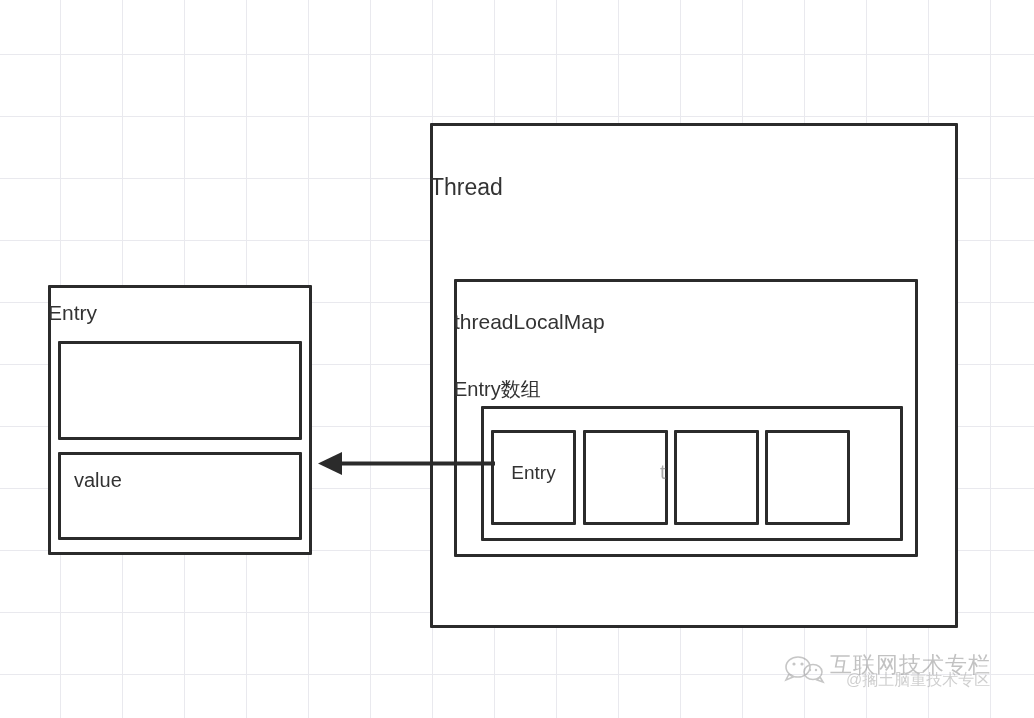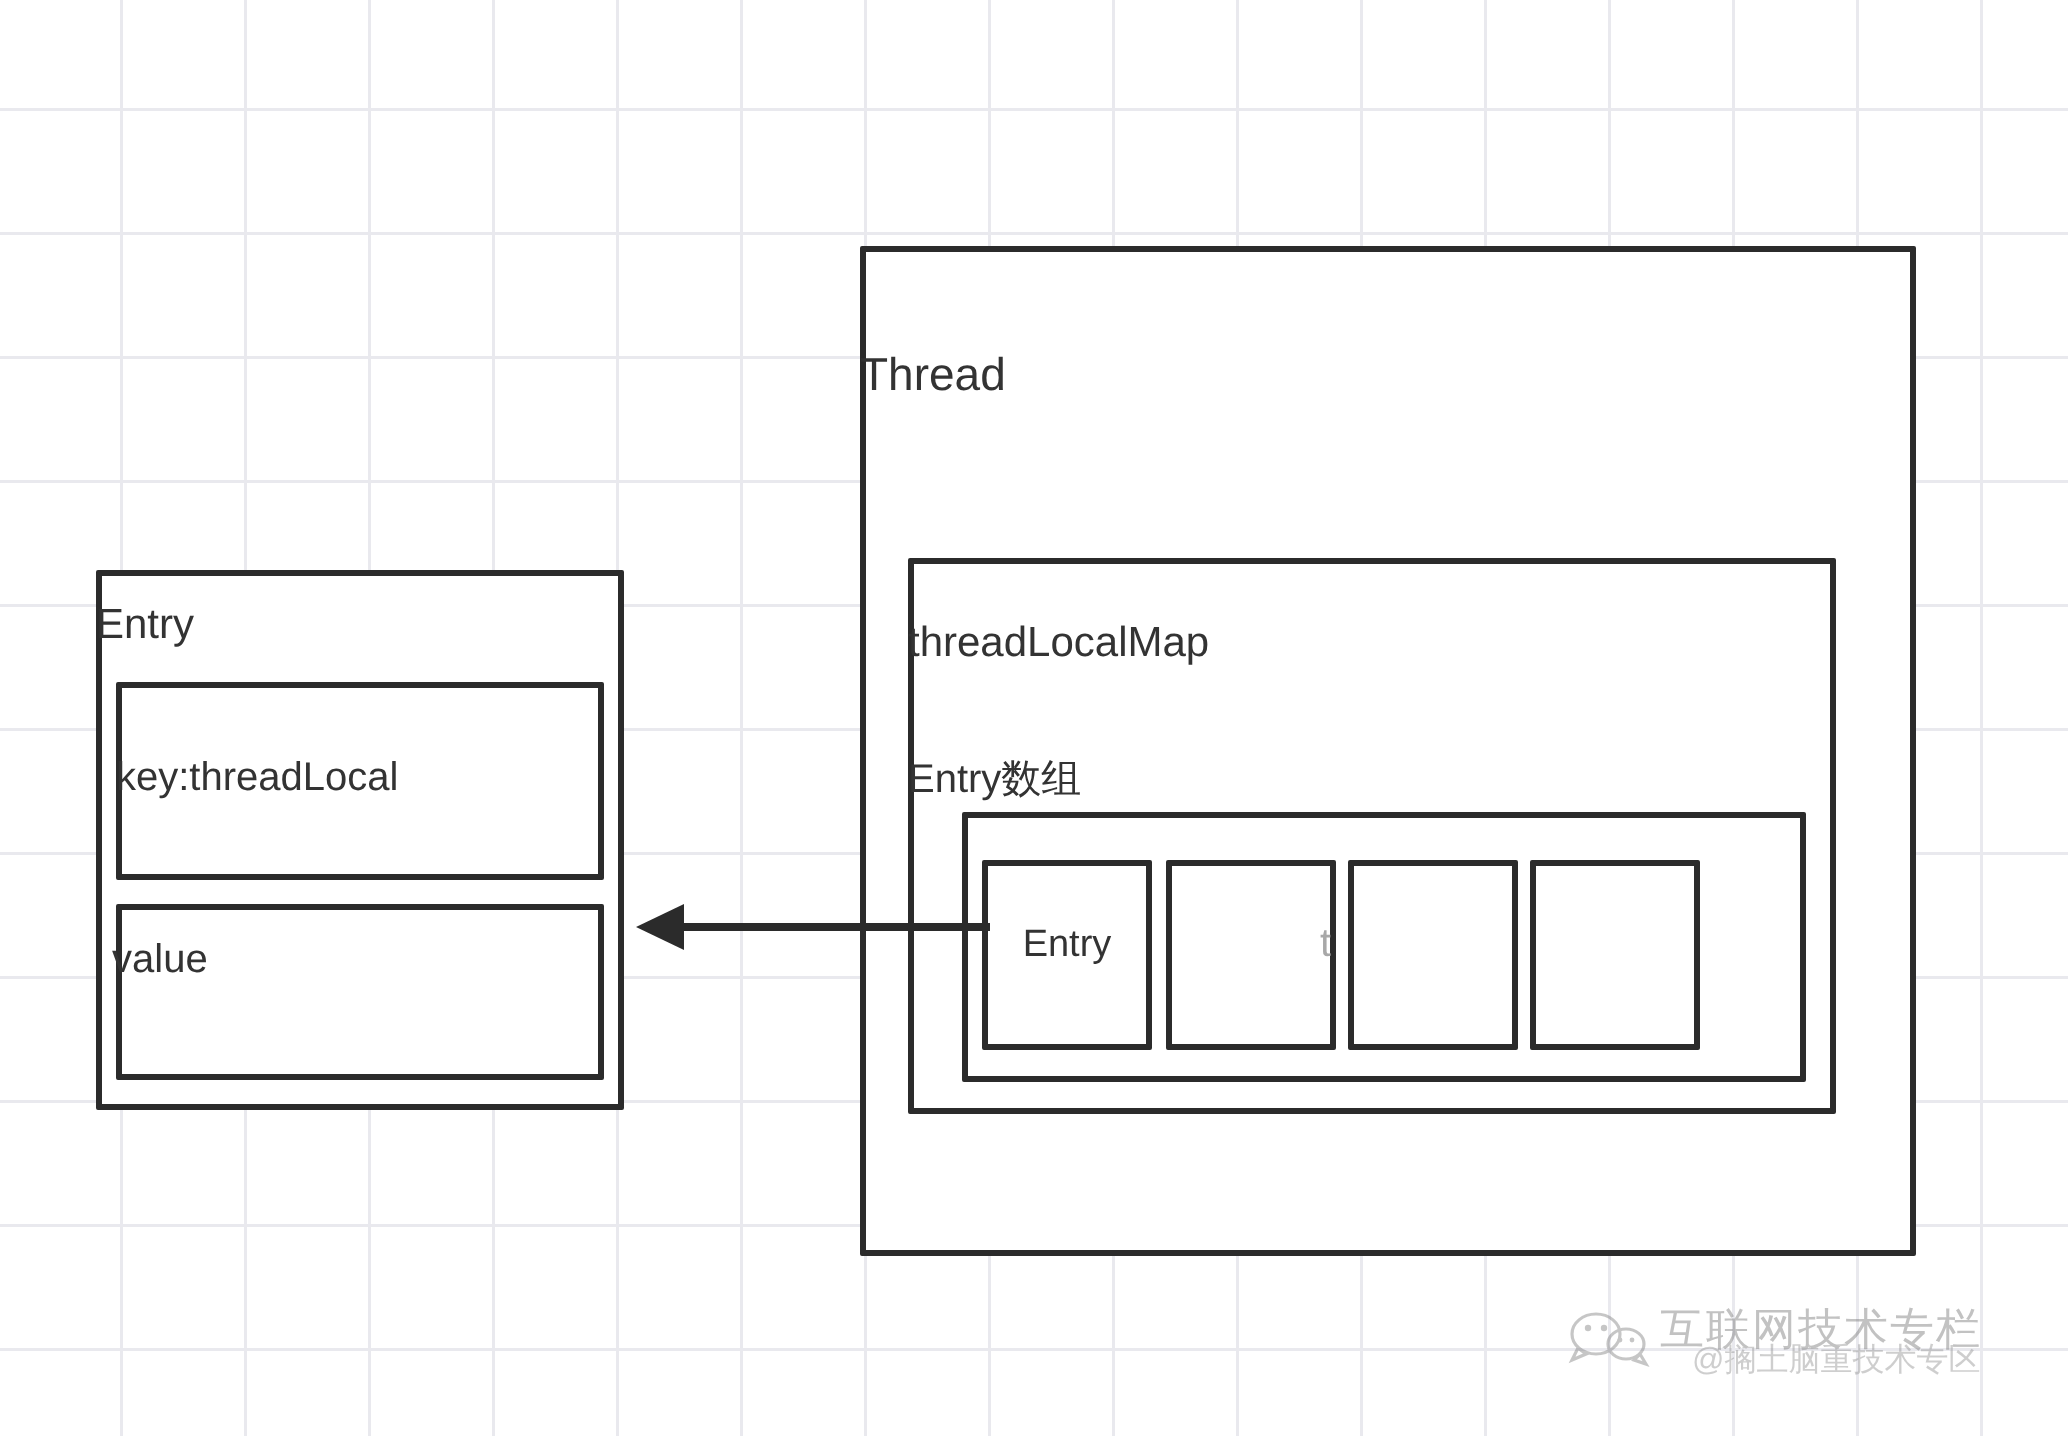--- a/index.html
+++ b/index.html
@@ -151,21 +151,21 @@
   }
 
   #value-box {
     left: 58px;
     top: 452px;
     width: 244px;
     height: 88px;
   }
 
   #value-label {
-    left: 56px;
+    left: 74px;
     top: 469px;
     width: 244px;
     font-size: 20px;
   }
 
   
   #arrow {
     position: absolute;
     left: 310px;
     top: 444px;
@@ -242,21 +242,20 @@
   <div class="array-cell" id="cell-3"></div>
 
   <div class="cell-label" id="cell-0-label">Entry</div>
 
   <div id="stray-glyph">t</div>
 
   <div class="box" id="entry-box"></div>
   <div class="label" id="entry-label">Entry</div>
 
   <div class="box" id="key-box"></div>
-  <div class="label" id="key-label">key:threadLocal</div>
 
   <div class="box" id="value-box"></div>
   <div class="label" id="value-label">value</div>
 
   <svg id="arrow" viewBox="0 0 185 40" xmlns="http://www.w3.org/2000/svg">
     <line x1="185" y1="19.5" x2="26" y2="19.5" stroke="#2b2b2b" stroke-width="4"></line>
     <polygon points="8,19.5 32,8 32,31" fill="#2b2b2b"></polygon>
   </svg>
 
   <div id="watermark">

